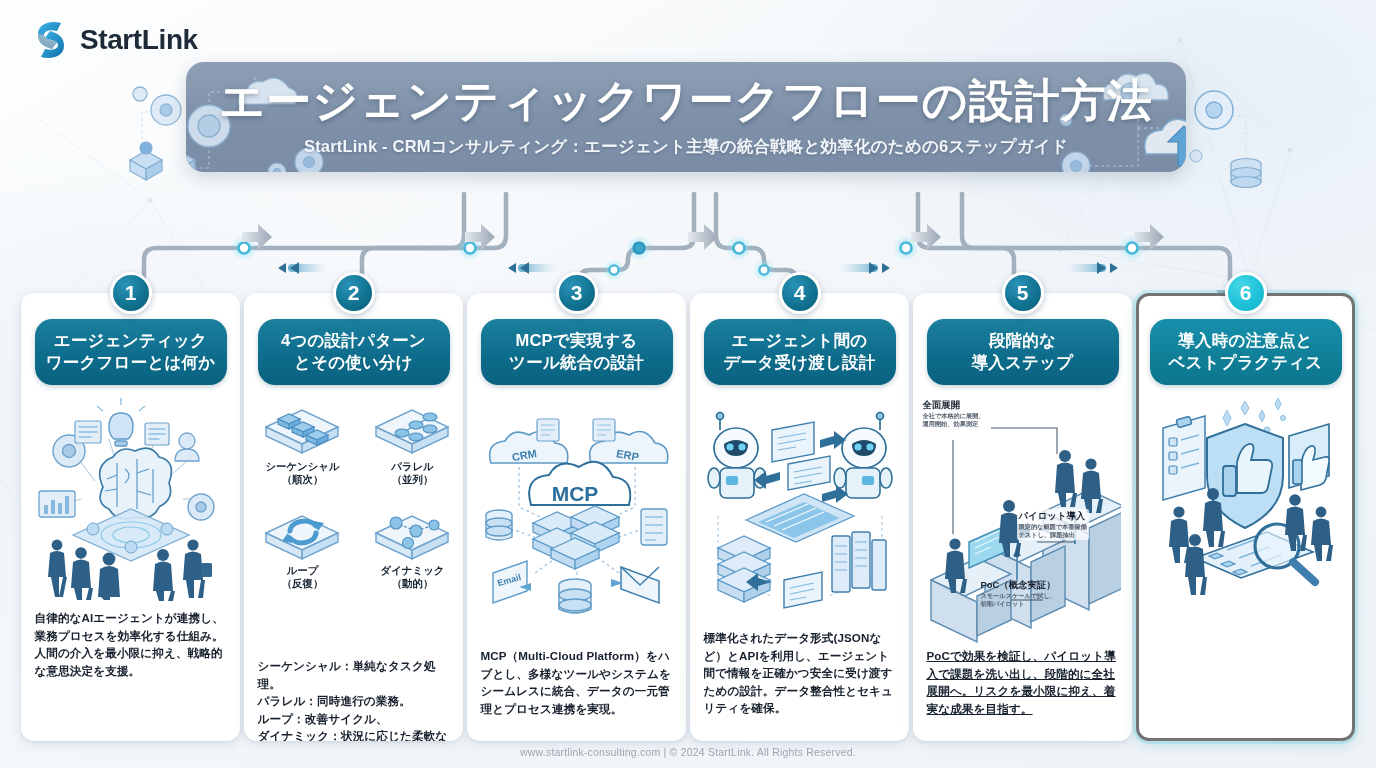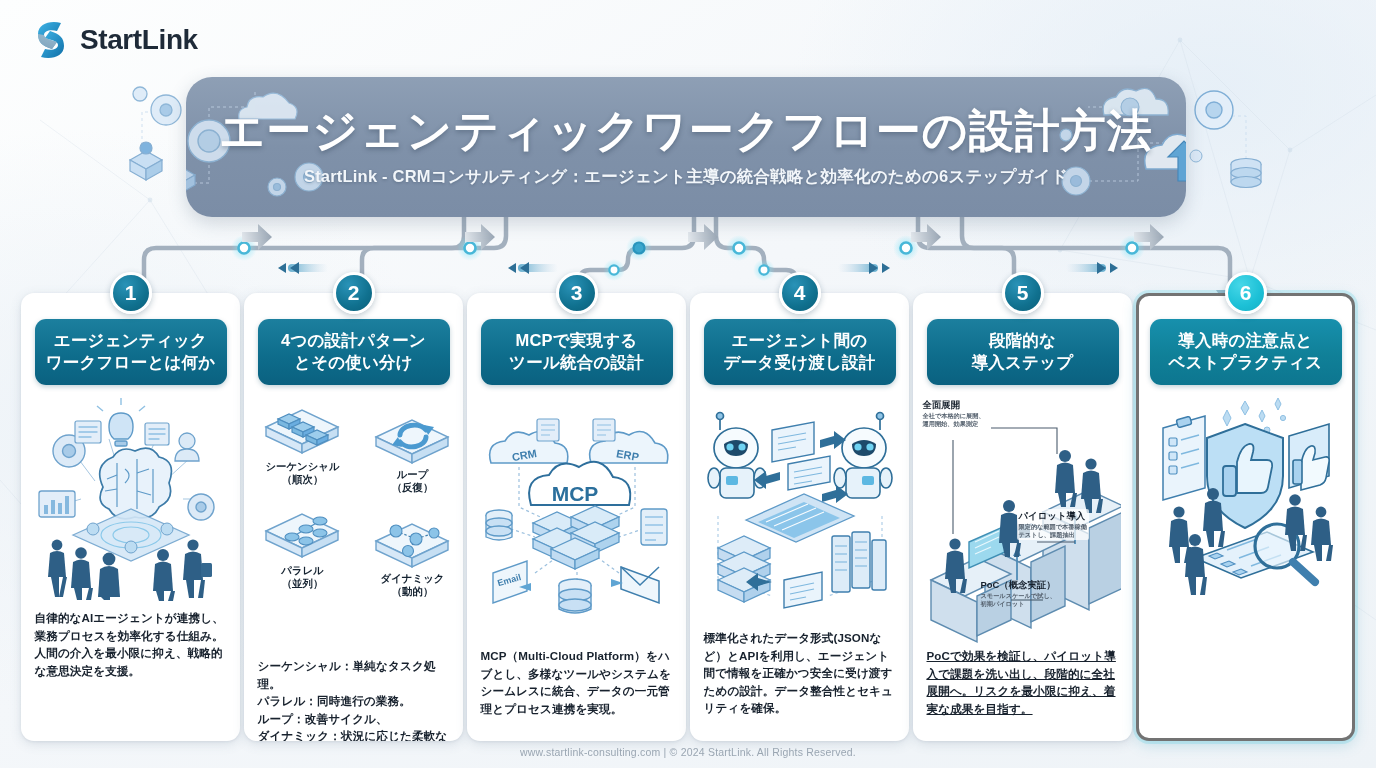--- a/index.html
+++ b/index.html
@@ -37,27 +37,26 @@
     font-weight: bold;
     letter-spacing: -0.4px;
     color: #1e2a38;
     font-family: "Liberation Sans", sans-serif;
   }
 
   
   .header-band {
     position: absolute;
     left: 186px; top: 62px;
-    width: 1000px; height: 140px;
-    border-radius: 26px;
+    width: 1000px; height: 110px;
+    border-radius: 18px;
     background: linear-gradient(180deg, #8e9fb5 0%, #7f91a9 50%, #7b8da6 100%);
     box-shadow: 0 6px 18px rgba(70,90,115,0.22);
     overflow: hidden;
     z-index: 10;
-    margin-top: 15px;
   }
   .header-inner {
     position: relative; z-index: 3;
     height: 100%;
     display: flex; flex-direction: column;
     align-items: center; justify-content: center;
   }
   .header-title {
     color: #ffffff;
     font-size: 45px;
@@ -136,21 +135,21 @@
   }
   .card-slot.highlight .card {
     border: 3px solid #737373;
     box-shadow: 0 0 0 3px rgba(47,198,221,0.18), 0 4px 14px rgba(60,160,185,0.26);
     padding-top: 23px;
   }
 
   .card-head {
     width: 192px;
     min-height: 66px;
-    border-radius: 11px;
+    border-radius: 17px;
     background: linear-gradient(180deg, #1c7f9e 0%, #0e6d8c 55%, #0a6180 100%);
     color: #ffffff;
     display: flex; align-items: center; justify-content: center;
     text-align: center;
     font-size: 16.5px; font-weight: bold;
     line-height: 1.32;
     letter-spacing: 0.2px;
     padding: 8px 6px;
     box-shadow: 0 2px 5px rgba(16,80,105,0.25);
   }
@@ -597,65 +596,65 @@
                   <path d="M50 42 l0 5 l11 5 l0 -5 Z" fill="#7ab8e0"></path>
                   <path d="M72 42 l0 5 l-11 5 l0 -5 Z" fill="#6aade0"></path>
               </g>
             </svg>
             <div class="pattern-label">
               <span>シーケンシャル</span><br>
               <span>（順次）</span>
             </div>
           </div>
 
+          <div class="pattern-cell">
+            <svg width="94" height="66" viewBox="0 0 94 66">
+              <g fill="#eef6fc" stroke="#6fa3cd" stroke-width="1.4">
+                <path d="M10 34 l36 -17 l36 17 l-36 17 Z"></path>
+                <path d="M10 34 l0 9 l36 17 l0 -9 Z" fill="#d7e8f7"></path>
+                <path d="M82 34 l0 9 l-36 17 l0 -9 Z" fill="#c6dff3"></path>
+              </g>
+              <g stroke="#4f8fc0" stroke-width="1.2" fill="none">
+                <path d="M36 40 L50 32 L64 24"></path>
+                  <path d="M36 40 L50 44"></path>
+                  <path d="M50 32 L64 36"></path>
+              </g>
+              <g fill="#8cc4e8" stroke="#4f8fc0" stroke-width="1.1">
+                <ellipse cx="64" cy="24" rx="7" ry="4"></ellipse>
+                  <ellipse cx="50" cy="32" rx="7" ry="4"></ellipse>
+                <ellipse cx="36" cy="40" rx="7" ry="4"></ellipse>
+                  <ellipse cx="64" cy="36" rx="7" ry="4"></ellipse>
+                  <ellipse cx="50" cy="44" rx="7" ry="4"></ellipse>
+              </g>
+            </svg>
+            <div class="pattern-label">
+              <span>パラレル</span><br>
+              <span>（並列）</span>
+            </div>
+          </div>
+
           <div class="pattern-cell" style="margin-top:8px;">
             <svg width="94" height="66" viewBox="0 0 94 66">
               <g fill="#eef6fc" stroke="#6fa3cd" stroke-width="1.4">
                 <path d="M10 36 l36 -17 l36 17 l-36 17 Z"></path>
                 <path d="M10 36 l0 9 l36 17 l0 -9 Z" fill="#d7e8f7"></path>
                 <path d="M82 36 l0 9 l-36 17 l0 -9 Z" fill="#c6dff3"></path>
               </g>
               <g fill="none" stroke="#4b9ad0" stroke-width="5" stroke-linecap="round">
                 <path d="M34 34 a14 10 0 0 1 26 -5"></path>
                 <path d="M60 36 a14 10 0 0 1 -26 5"></path>
               </g>
               <g fill="#4b9ad0">
                 <path d="M58 24 l10 2 l-6 8 Z"></path>
                 <path d="M36 46 l-10 -2 l6 -8 Z"></path>
               </g>
             </svg>
             <div class="pattern-label">
               <span>ループ</span><br>
               <span>（反復）</span>
-            </div>
-          </div>
-
-          <div class="pattern-cell">
-            <svg width="94" height="66" viewBox="0 0 94 66">
-              <g fill="#eef6fc" stroke="#6fa3cd" stroke-width="1.4">
-                <path d="M10 34 l36 -17 l36 17 l-36 17 Z"></path>
-                <path d="M10 34 l0 9 l36 17 l0 -9 Z" fill="#d7e8f7"></path>
-                <path d="M82 34 l0 9 l-36 17 l0 -9 Z" fill="#c6dff3"></path>
-              </g>
-              <g stroke="#4f8fc0" stroke-width="1.2" fill="none">
-                <path d="M36 40 L50 32 L64 24"></path>
-                  <path d="M36 40 L50 44"></path>
-                  <path d="M50 32 L64 36"></path>
-              </g>
-              <g fill="#8cc4e8" stroke="#4f8fc0" stroke-width="1.1">
-                <ellipse cx="64" cy="24" rx="7" ry="4"></ellipse>
-                  <ellipse cx="50" cy="32" rx="7" ry="4"></ellipse>
-                <ellipse cx="36" cy="40" rx="7" ry="4"></ellipse>
-                  <ellipse cx="64" cy="36" rx="7" ry="4"></ellipse>
-                  <ellipse cx="50" cy="44" rx="7" ry="4"></ellipse>
-              </g>
-            </svg>
-            <div class="pattern-label">
-              <span>パラレル</span><br>
-              <span>（並列）</span>
             </div>
           </div>
 
           <div class="pattern-cell" style="margin-top:8px;">
             <svg width="94" height="66" viewBox="0 0 94 66">
               <g fill="#eef6fc" stroke="#6fa3cd" stroke-width="1.4">
                 <path d="M10 36 l36 -17 l36 17 l-36 17 Z"></path>
                 <path d="M10 36 l0 9 l36 17 l0 -9 Z" fill="#d7e8f7"></path>
                 <path d="M82 36 l0 9 l-36 17 l0 -9 Z" fill="#c6dff3"></path>
               </g>

